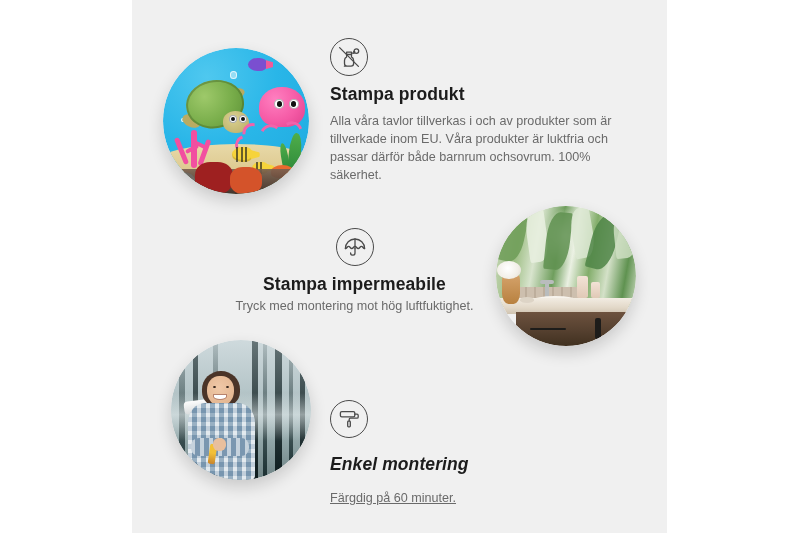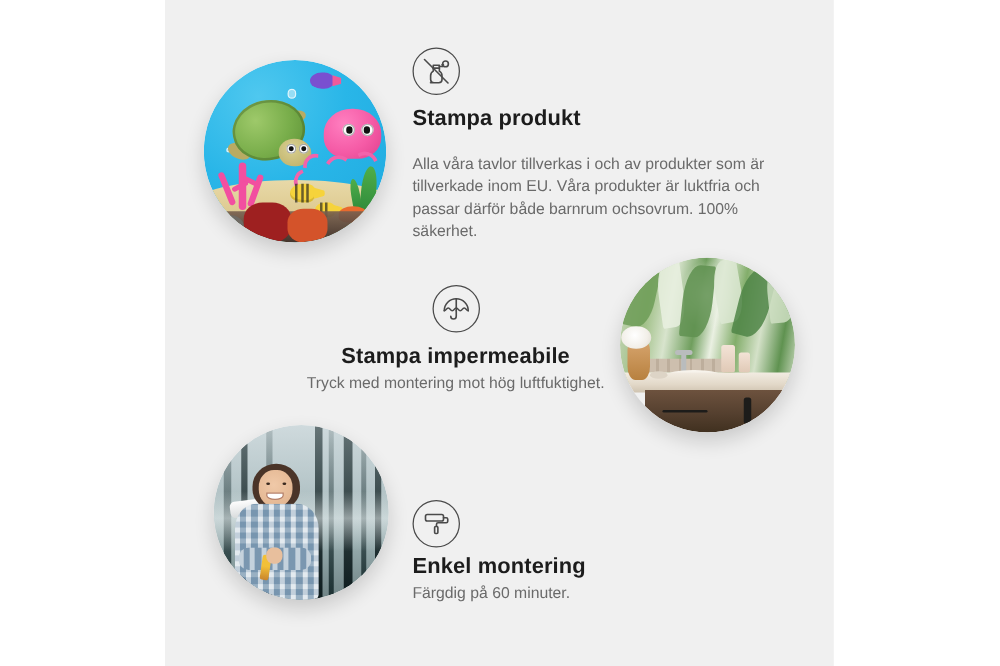--- a/index.html
+++ b/index.html
@@ -293,32 +293,32 @@
   }
   .f-body {
     font-size: 12.6px;
     line-height: 1.42;
     color: #6a6a6a;
   }
 
   
   #feature-odourless { left: 330px; top: 38px; width: 295px; text-align: left; }
   #feature-odourless .f-title { margin-top: 8px; }
-  #feature-odourless .f-body { margin-top: 18px; }
-
-  
-  #feature-waterproof { left: 222px; top: 228px; width: 285px; text-align: center; }
+  #feature-odourless .f-body { margin-top: 8px; }
+
+  
+  #feature-waterproof { left: 212px; top: 228px; width: 285px; text-align: center; }
   #feature-waterproof .f-icon { margin: 0 auto; }
   #feature-waterproof .f-title { margin-top: 8px; }
   #feature-waterproof .f-body { margin-top: 3px; }
 
   
   #feature-easy { left: 330px; top: 400px; width: 260px; text-align: left; }
-  #feature-easy .f-title { margin-top: 4px; }
-  #feature-easy .f-body { margin-top: 3px; }
+  #feature-easy .f-title { margin-top: 16px; font-style: italic; }
+  #feature-easy .f-body { margin-top: 15px; text-decoration: underline; }
 </style>
 </head>
 <body>
 
 <div id="stage">
 
   <div id="panel"></div>
 
   <div class="photo" id="photo-aquarium">
     <div class="inner">

